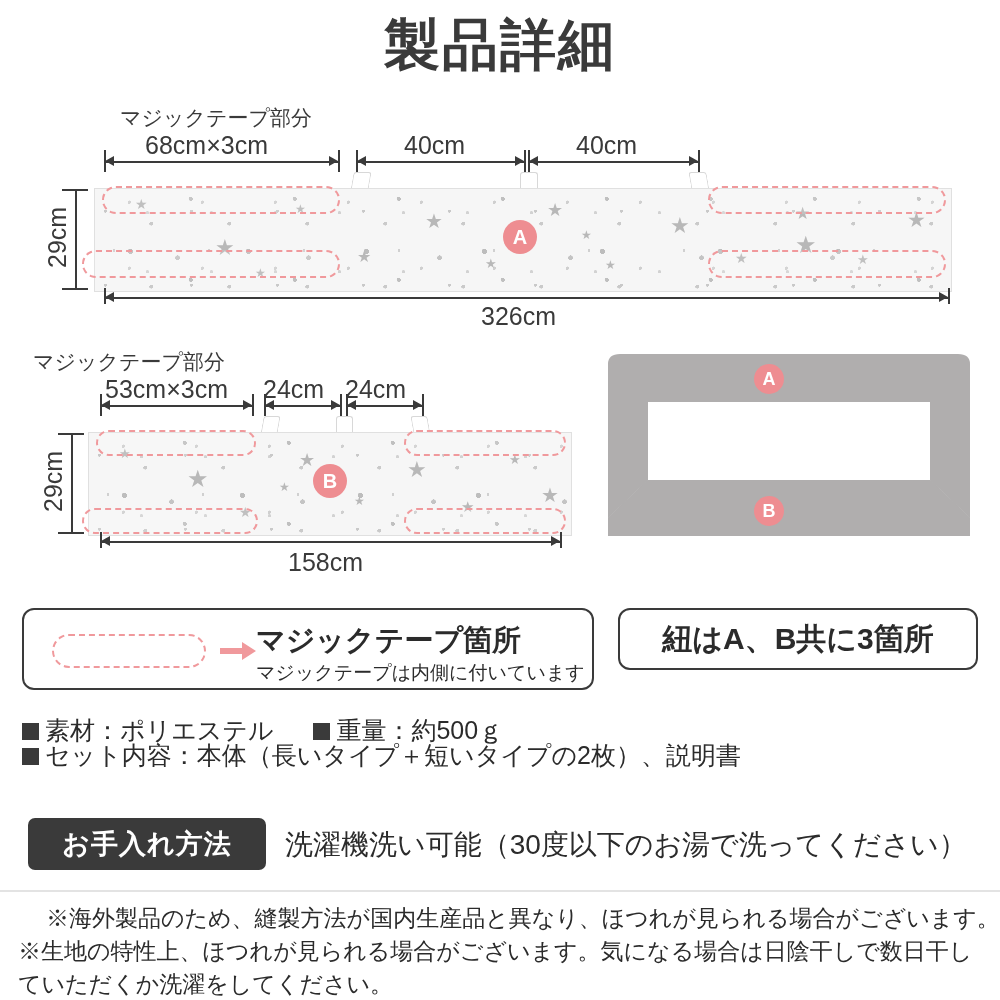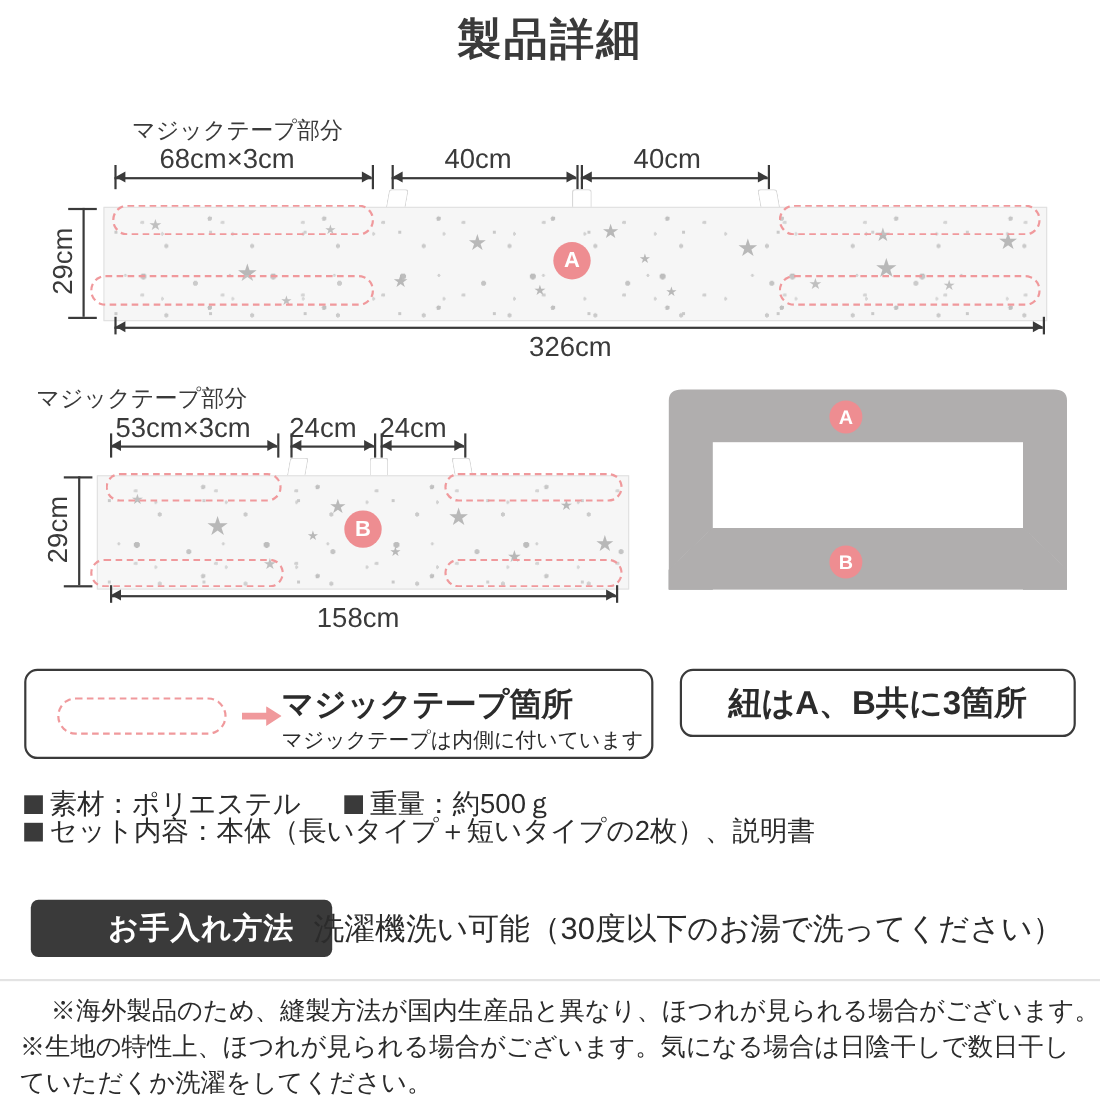--- a/index.html
+++ b/index.html
@@ -21,21 +21,21 @@
     height: 1000px;
   }
 
   
   .title {
     position: absolute;
     top: 8px;
     left: 0;
     width: 100%;
     text-align: center;
-    font-size: 40px;
+    font-size: 56px;
     font-weight: bold;
     letter-spacing: 2px;
     color: #3a3a3a;
   }
 
   
   .lbl {
     position: absolute;
     font-size: 21px;
     color: #3a3a3a;
@@ -168,21 +168,20 @@
     height: 52px;
     background: #3a3a3a;
     color: #ffffff;
     border-radius: 7px;
     font-size: 27px;
     font-weight: bold;
     display: flex;
     align-items: center;
     justify-content: center;
     letter-spacing: 1px;
-    padding-left: 36px;
   }
   .care-text {
     position: absolute;
     left: 285px;
     top: 826px;
     font-size: 28px;
     color: #2b2b2b;
     white-space: nowrap;
   }
 

